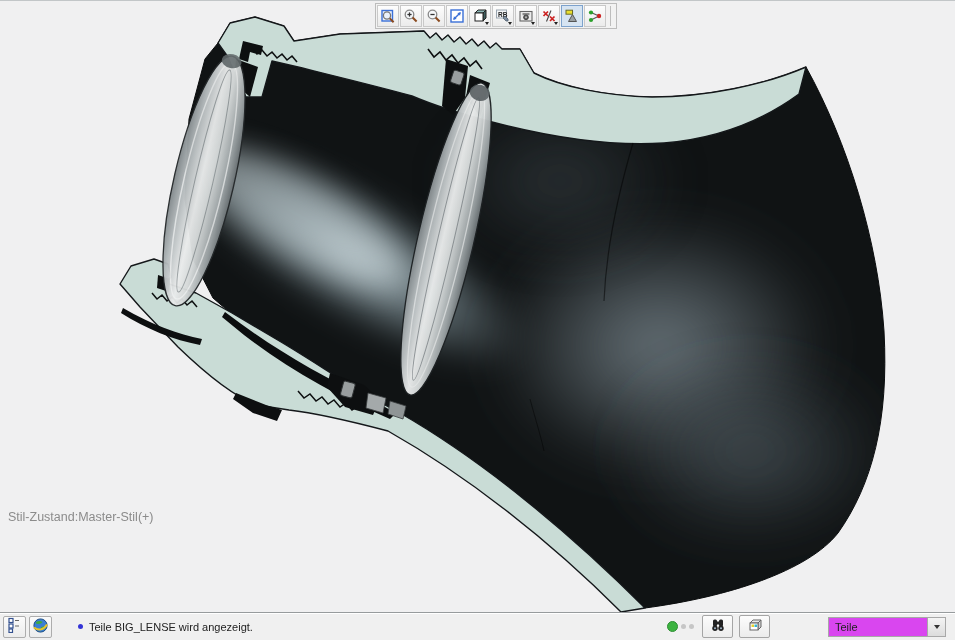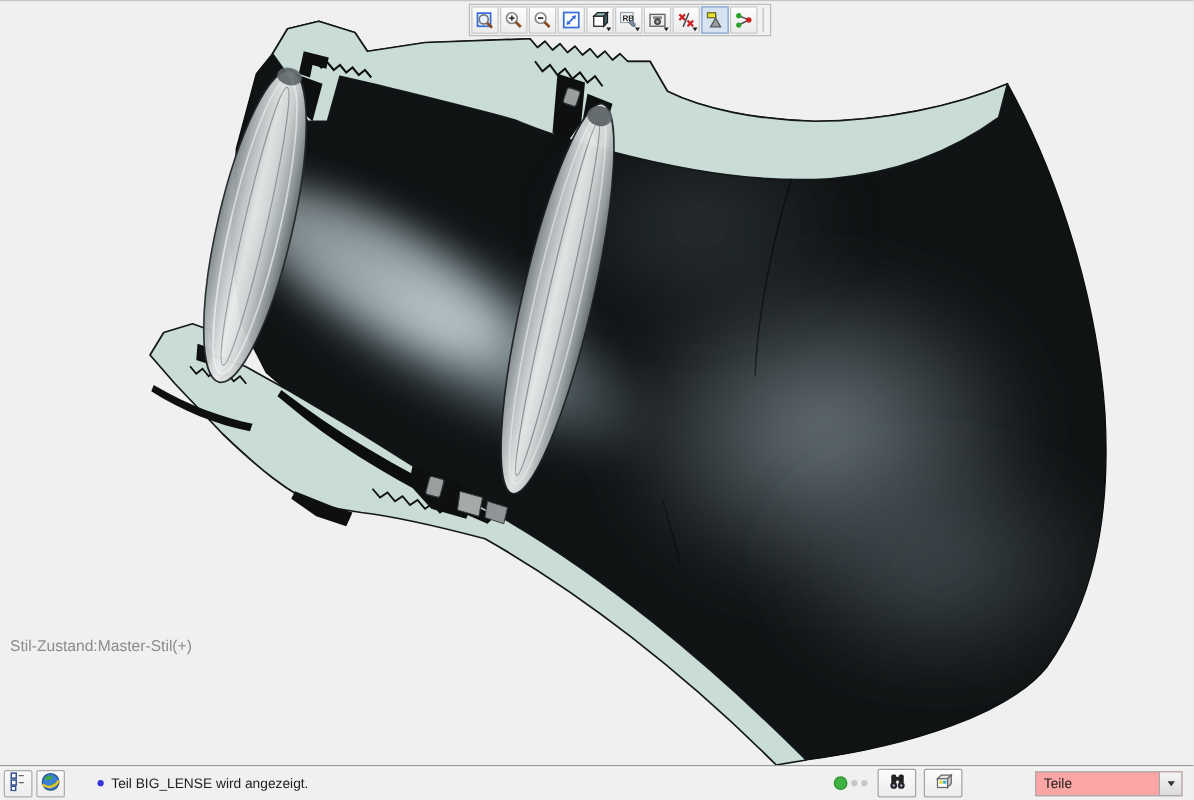--- a/index.html
+++ b/index.html
@@ -58,21 +58,21 @@
   .ind{display:flex;align-items:center;margin-right:8px;}
   .ind .g{width:9px;height:9px;border-radius:50%;background:#3cb340;border:1px solid #2e8f33;}
   .ind .d{width:5px;height:5px;border-radius:50%;background:#c6c6c6;margin-left:3px;}
   .sbtn2{
     width:31px;height:23px;margin-right:6px;border:1px solid #a5a5a5;
     background:linear-gradient(#fcfcfc,#ececec);border-radius:2px;
     display:flex;align-items:center;justify-content:center;padding:0;
   }
   .filter{
     margin-left:52px;margin-right:9px;width:118px;height:20px;
-    background:#fca5a5;border:1px solid #a8a8a8;display:flex;align-items:center;
+    background:#d946ef;border:1px solid #a8a8a8;display:flex;align-items:center;
     box-sizing:border-box;
   }
   .filter .val{flex:1;padding-left:6px;color:#222;}
   .filter .arrow{
     width:17px;height:100%;border-left:1px solid #a8a8a8;
     background:linear-gradient(#f4f4f4,#dcdcdc);
     display:flex;align-items:center;justify-content:center;
   }
   .filter .arrow i{
     width:0;height:0;border-left:3.5px solid transparent;
@@ -334,21 +334,21 @@
         <svg width="17" height="17" viewBox="0 0 17 17">
           <circle cx="8.5" cy="8.5" r="6.6" fill="#3a7fd4" stroke="#1d4f86" stroke-width="1"></circle>
           <path d="M4,5 C6,3.5 9,3.5 10.5,5 C9.5,7 6,7.5 4,6.5 Z" fill="#3faa3f"></path>
           <path d="M9,10 C11,9 13,9.5 13.5,11 C12,13 10,13 9,12 Z" fill="#3faa3f"></path>
           <path d="M2,10.5 C6,14 12,13 15,7.5" stroke="#e6c32e" stroke-width="2" fill="none"></path>
         </svg>
       </span>
     </button>
 
     <span class="msg-dot"></span>
-    <span class="msg">Teil BIG_LENSE wird angezeigt.</span>
+    <span class="msg">Teile BIG_LENSE wird angezeigt.</span>
 
     <span class="spacer"></span>
 
     <span class="ind">
       <span class="g"></span>
       <span class="d"></span>
       <span class="d"></span>
     </span>
 
     <button class="sbtn2">

